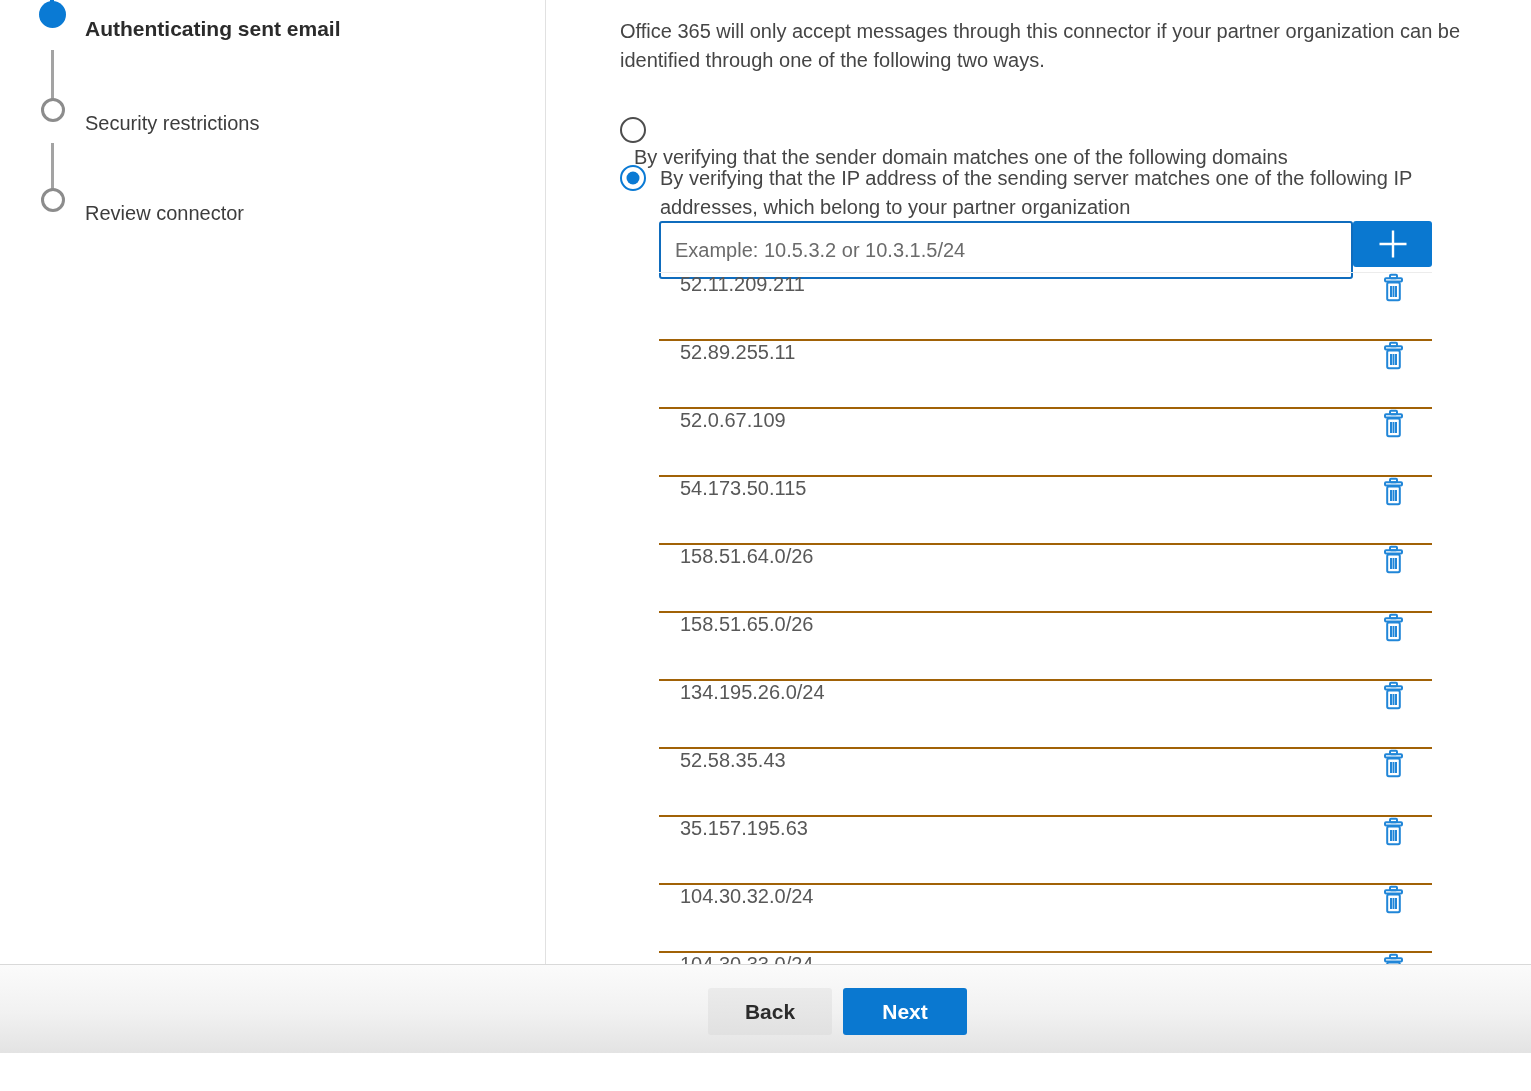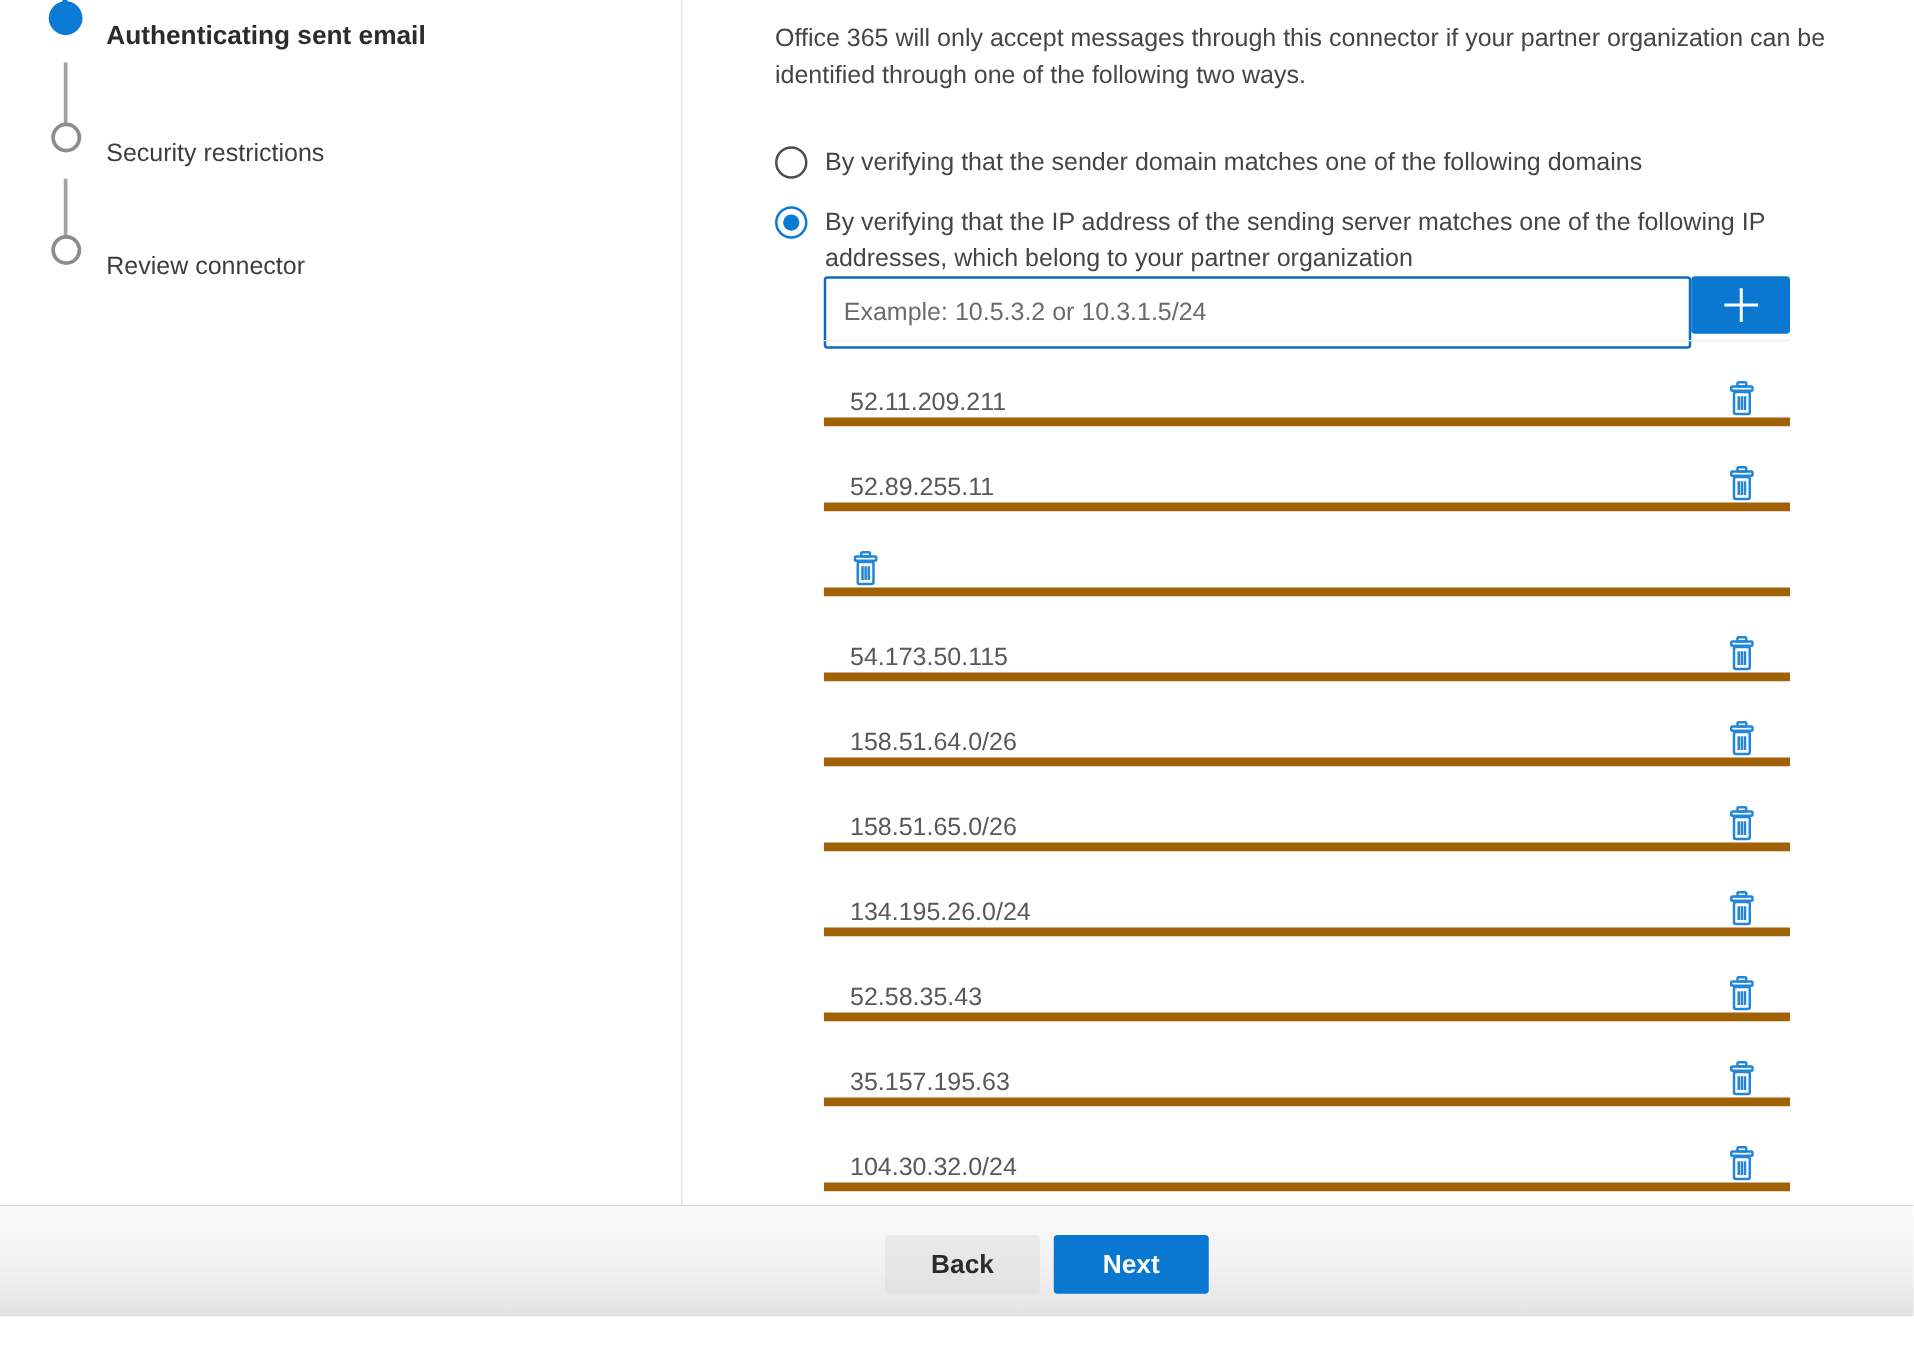--- a/index.html
+++ b/index.html
@@ -39,21 +39,21 @@
   .line-1 { top: 50px; height: 54px; }
   .line-2 { top: 143px; height: 53px; }
 
   
   .description {
     position: absolute; left: 620px; top: 17px; width: 912px;
     font-size: 20px; line-height: 29px; color: #454545;
   }
 
   .option { position: absolute; left: 620px; display: flex; }
-  .option-1 { top: 116px; }
+  .option-1 { top: 116px; flex-direction: column; }
   .option-2 { top: 164px; }
   .radio {
     flex: 0 0 auto; width: 26px; height: 26px; border-radius: 50%;
     border: 2px solid #4d4d4d; background: #fff; position: relative; margin-top: 1px;
   }
   .option-2 .radio { border-color: #0a7ad4; }
   .radio .dot {
     position: absolute; left: 50%; top: 50%; width: 13px; height: 13px;
     transform: translate(-50%, -50%); border-radius: 50%; background: #0a7ad4;
   }
@@ -77,22 +77,22 @@
     background: #0a78d0; border: none; border-radius: 3px;
     display: flex; align-items: center; justify-content: center; cursor: pointer;
   }
 
   
   .ip-list {
     position: absolute; left: 659px; top: 272px; width: 773px; height: 730px;
     border-top: 1px solid #ececec; overflow: hidden;
   }
   .ip-row {
-    height: 68px; display: flex; align-items: flex-end;
-    border-bottom: 7px solid #a16207; padding: 0 26px 0 21px;
+    height: 68px; display: flex; align-items: flex-start;
+    border-bottom: 2px solid #a16207; padding: 0 26px 0 21px;
   }
   .ip-value { flex: 1 1 auto; font-size: 20px; color: #585858; }
   .trash-btn { flex: 0 0 auto; background: none; border: none; cursor: pointer; padding: 0; line-height: 0; }
 
   
   .footer {
     position: absolute; left: 0; top: 964px; width: 1531px; height: 89px;
     border-top: 1px solid #d9d9d9;
     background: linear-gradient(#fbfbfb 0%, #f1f1f1 55%, #e3e3e3 100%);
   }
@@ -185,20 +185,21 @@
               <rect x="6.2" y="9.6" width="12.6" height="17.6" rx="1.6"></rect>
               <line x1="10" y1="13" x2="10" y2="24"></line>
               <line x1="12.5" y1="13" x2="12.5" y2="24"></line>
               <line x1="15" y1="13" x2="15" y2="24"></line>
             </g>
           </svg>
         </button>
       </div>
 
       <div class="ip-row">
+        <span class="ip-value">52.0.67.109</span>
         <button class="trash-btn">
           <svg width="25" height="30" viewBox="0 0 25 30">
             <g stroke="#2186d8" fill="none" stroke-width="2">
               <rect x="9" y="1.8" width="7" height="3.4" rx="1"></rect>
               <rect x="4" y="5.2" width="17" height="3.4" rx="1"></rect>
               <rect x="6.2" y="9.6" width="12.6" height="17.6" rx="1.6"></rect>
               <line x1="10" y1="13" x2="10" y2="24"></line>
               <line x1="12.5" y1="13" x2="12.5" y2="24"></line>
               <line x1="15" y1="13" x2="15" y2="24"></line>
             </g>

